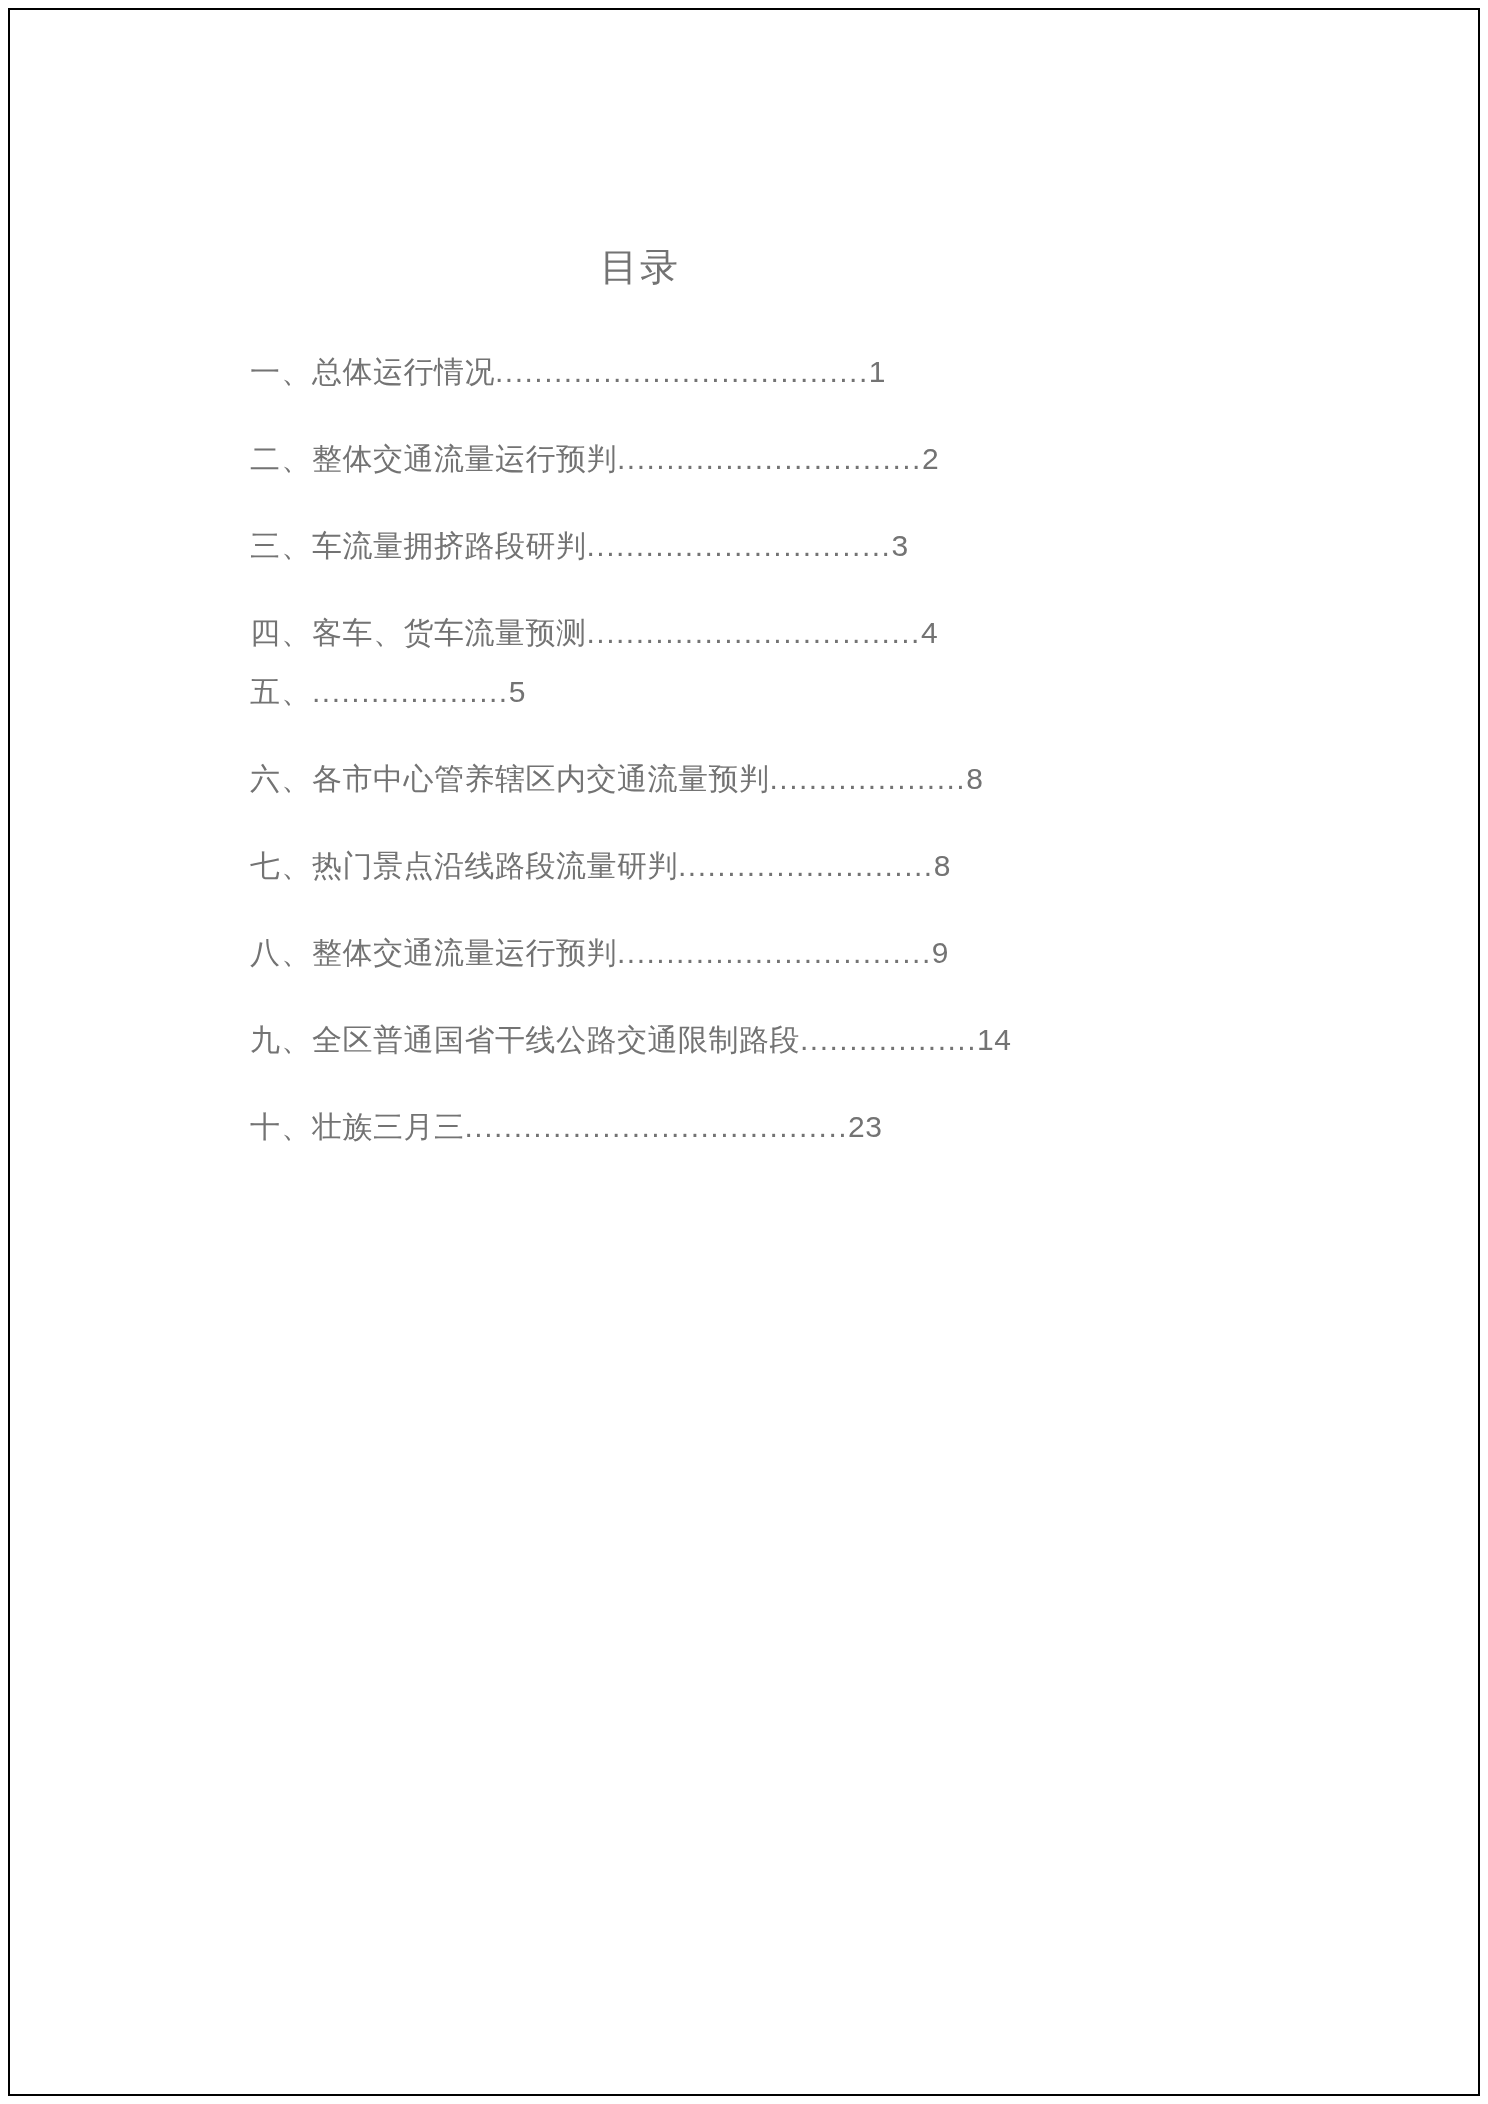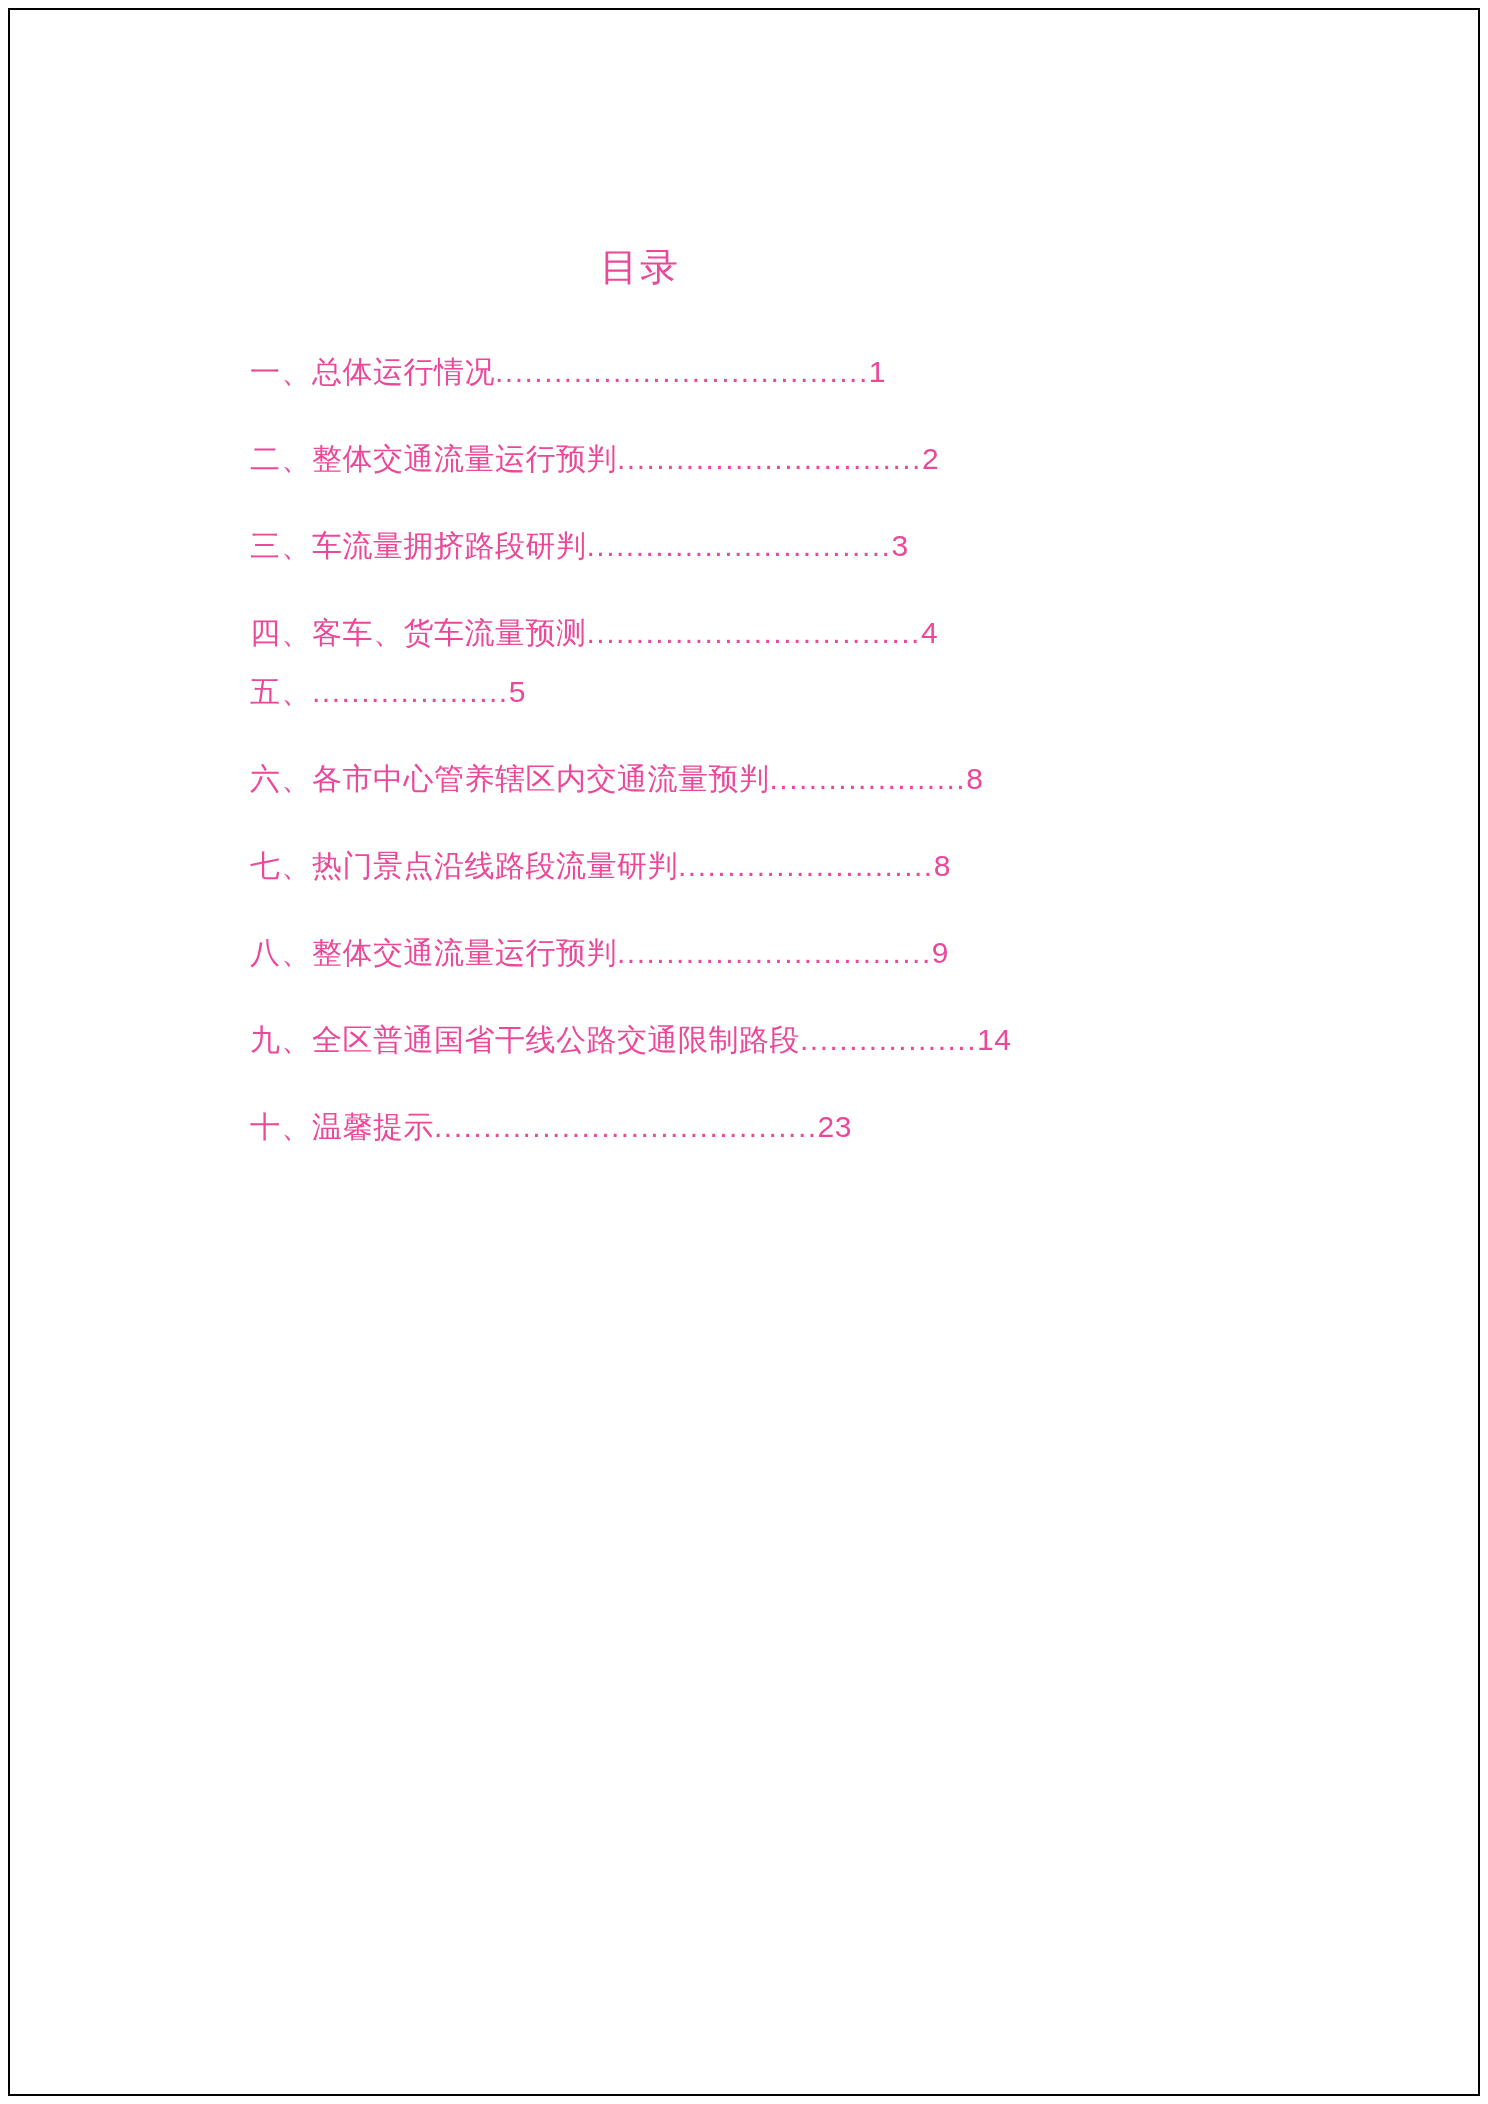--- a/index.html
+++ b/index.html
@@ -9,21 +9,21 @@
   }
   .page {
     position: relative;
     width: 1488px;
     height: 2104px;
     background: #ffffff;
     margin: 0 auto;
     overflow: hidden;
     box-sizing: border-box;
     font-family: "Liberation Sans", "DejaVu Sans", sans-serif;
-    color: #ec4899;
+    color: #737373;
   }
   .page-border {
     position: absolute;
     left: 8px;
     top: 8px;
     right: 8px;
     bottom: 8px;
     border: 2px solid #000000;
     box-sizing: border-box;
     pointer-events: none;
@@ -134,19 +134,19 @@
         <span class="toc-page">9</span>
       </li>
       <li class="toc-entry">
         <span class="toc-num">九、</span>
         <span class="toc-label">全区普通国省干线公路交通限制路段</span>
         <span class="toc-dots">..................</span>
         <span class="toc-page">14</span>
       </li>
       <li class="toc-entry">
         <span class="toc-num">十、</span>
-        <span class="toc-label">温馨提示</span>
+        <span class="toc-label">壮族三月三</span>
         <span class="toc-dots">.......................................</span>
         <span class="toc-page">23</span>
       </li>
     </ul>
   </div>
 </div>
 
 </body></html>

